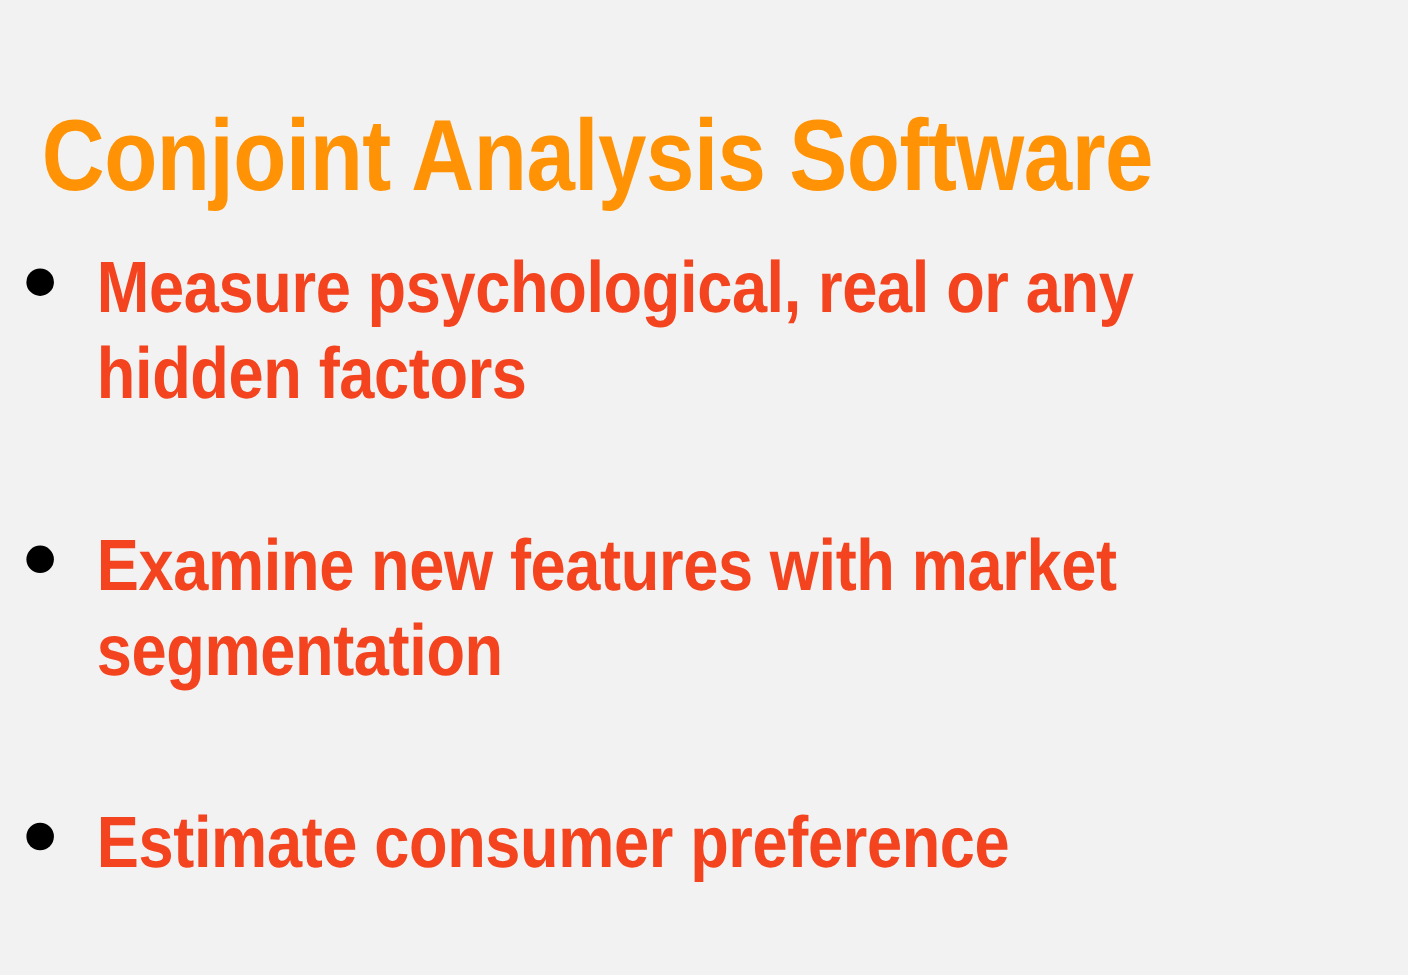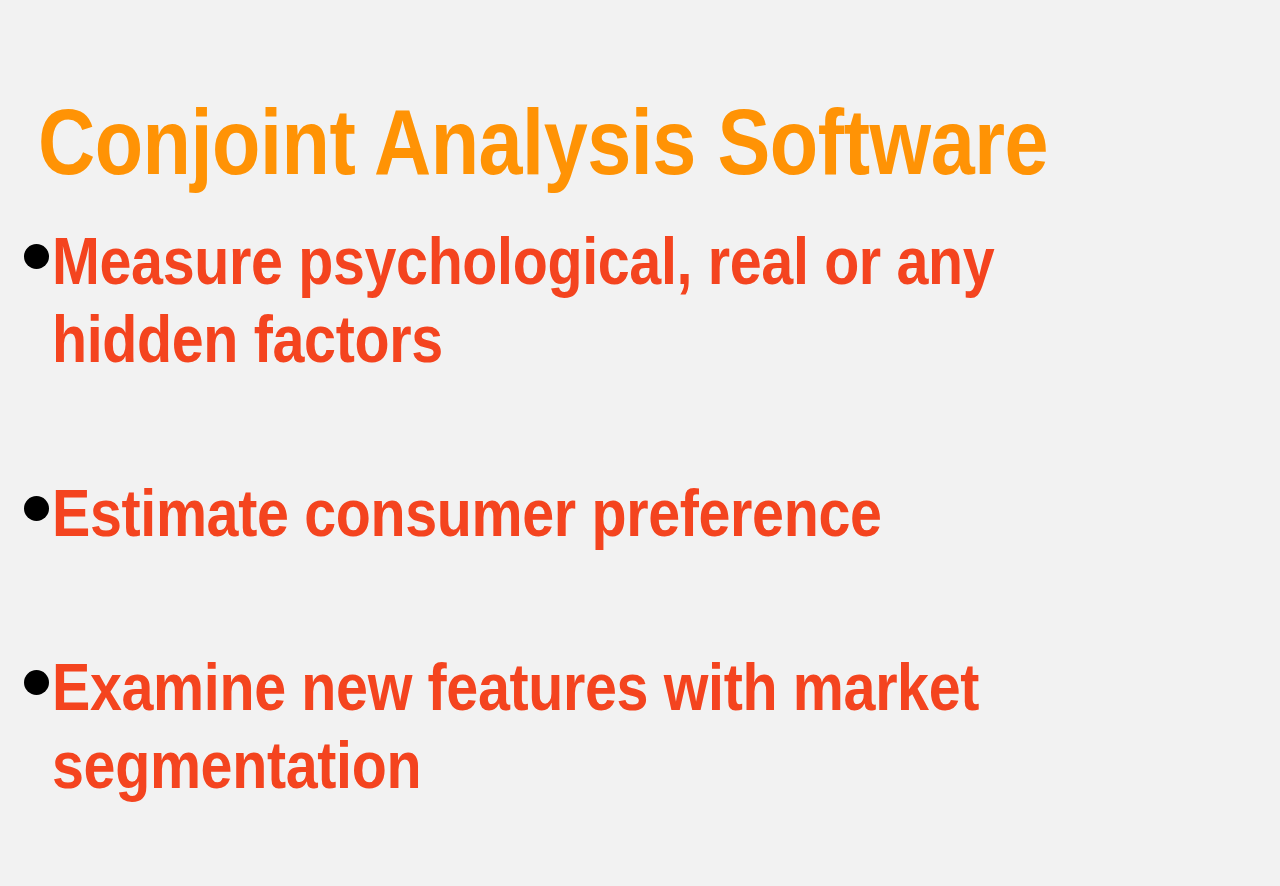--- a/index.html
+++ b/index.html
@@ -47,21 +47,21 @@
     top: 222px;
     width: 1280px;
     margin: 0;
     padding: 0;
     list-style: none;
   }
 
   .bullet-item {
     position: relative;
     margin: 0 0 96px 0;
-    padding: 0 0 0 52px;
+    padding: 0 0 0 88px;
     min-height: 70px;
   }
   .bullet-item:last-child {
     margin-bottom: 0;
   }
 
   .bullet-marker {
     position: absolute;
     left: 24px;
     top: 22px;
@@ -96,25 +96,25 @@
 
   <h1 class="slide-title" style="color: rgb(255, 147, 5);">Conjoint Analysis Software</h1>
 
   <ul class="bullet-list">
 
     <li class="bullet-item bullet-item-1">
       <span class="bullet-marker" style="background: rgb(0, 0, 0);"></span>
       <span class="bullet-text" style="color: rgb(244, 68, 31);">Measure psychological, real or any hidden factors</span>
     </li>
 
+    <li class="bullet-item bullet-item-2">
+      <span class="bullet-marker" style="background: rgb(0, 0, 0);"></span>
+      <span class="bullet-text" style="color: rgb(244, 68, 31);">Examine new features with market segmentation</span>
+    </li>
+
     <li class="bullet-item bullet-item-3">
       <span class="bullet-marker" style="background: rgb(0, 0, 0);"></span>
       <span class="bullet-text" style="color: rgb(244, 68, 31);">Estimate consumer preference</span>
-    </li>
-
-    <li class="bullet-item bullet-item-2">
-      <span class="bullet-marker" style="background: rgb(0, 0, 0);"></span>
-      <span class="bullet-text" style="color: rgb(244, 68, 31);">Examine new features with market segmentation</span>
     </li>
 
   </ul>
 
 </div>
 
 </body></html>

